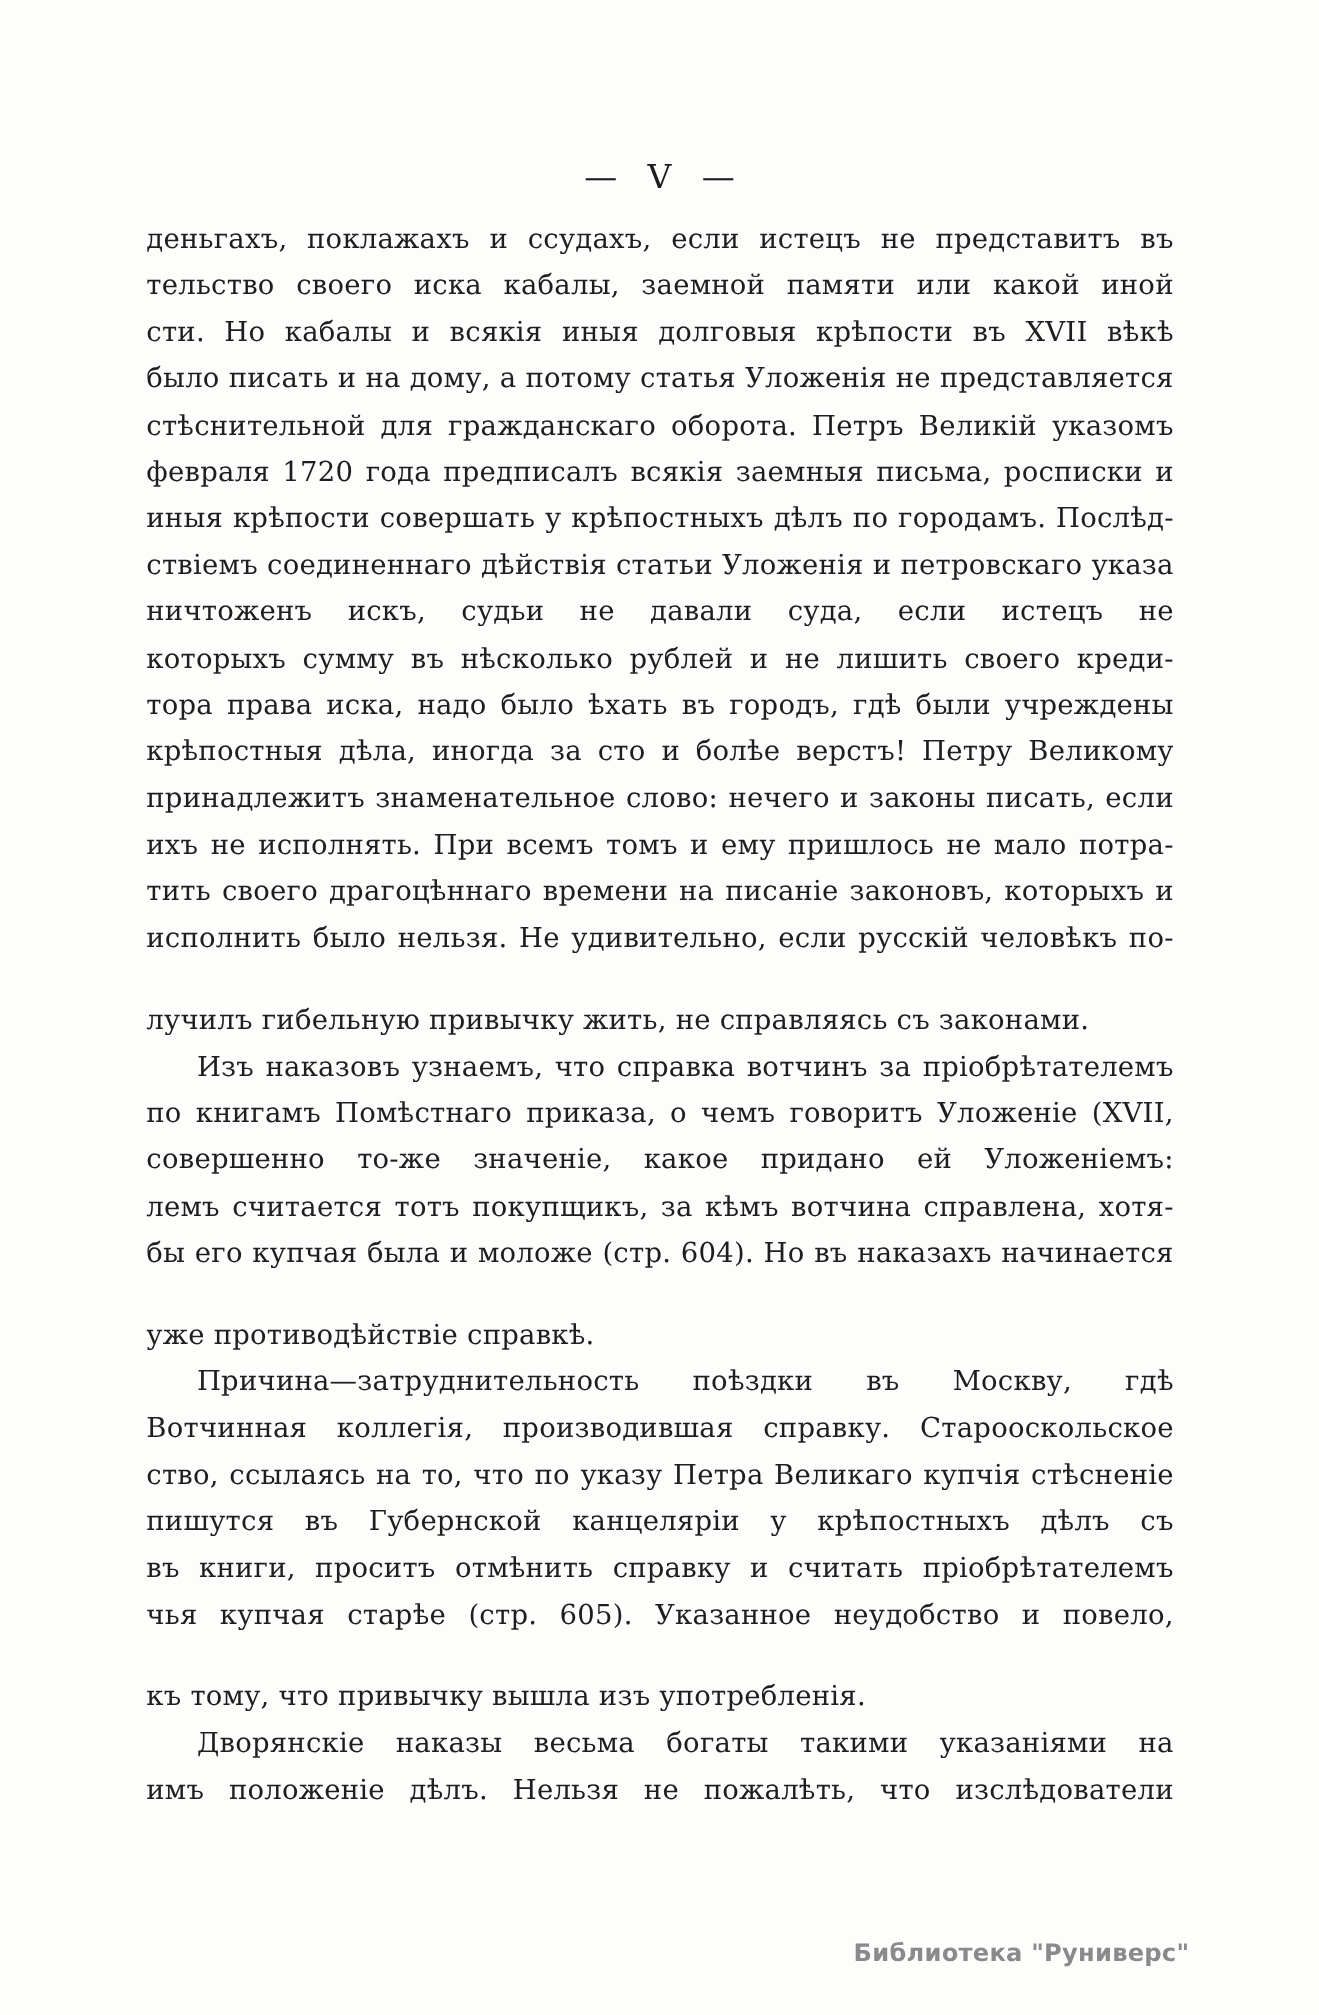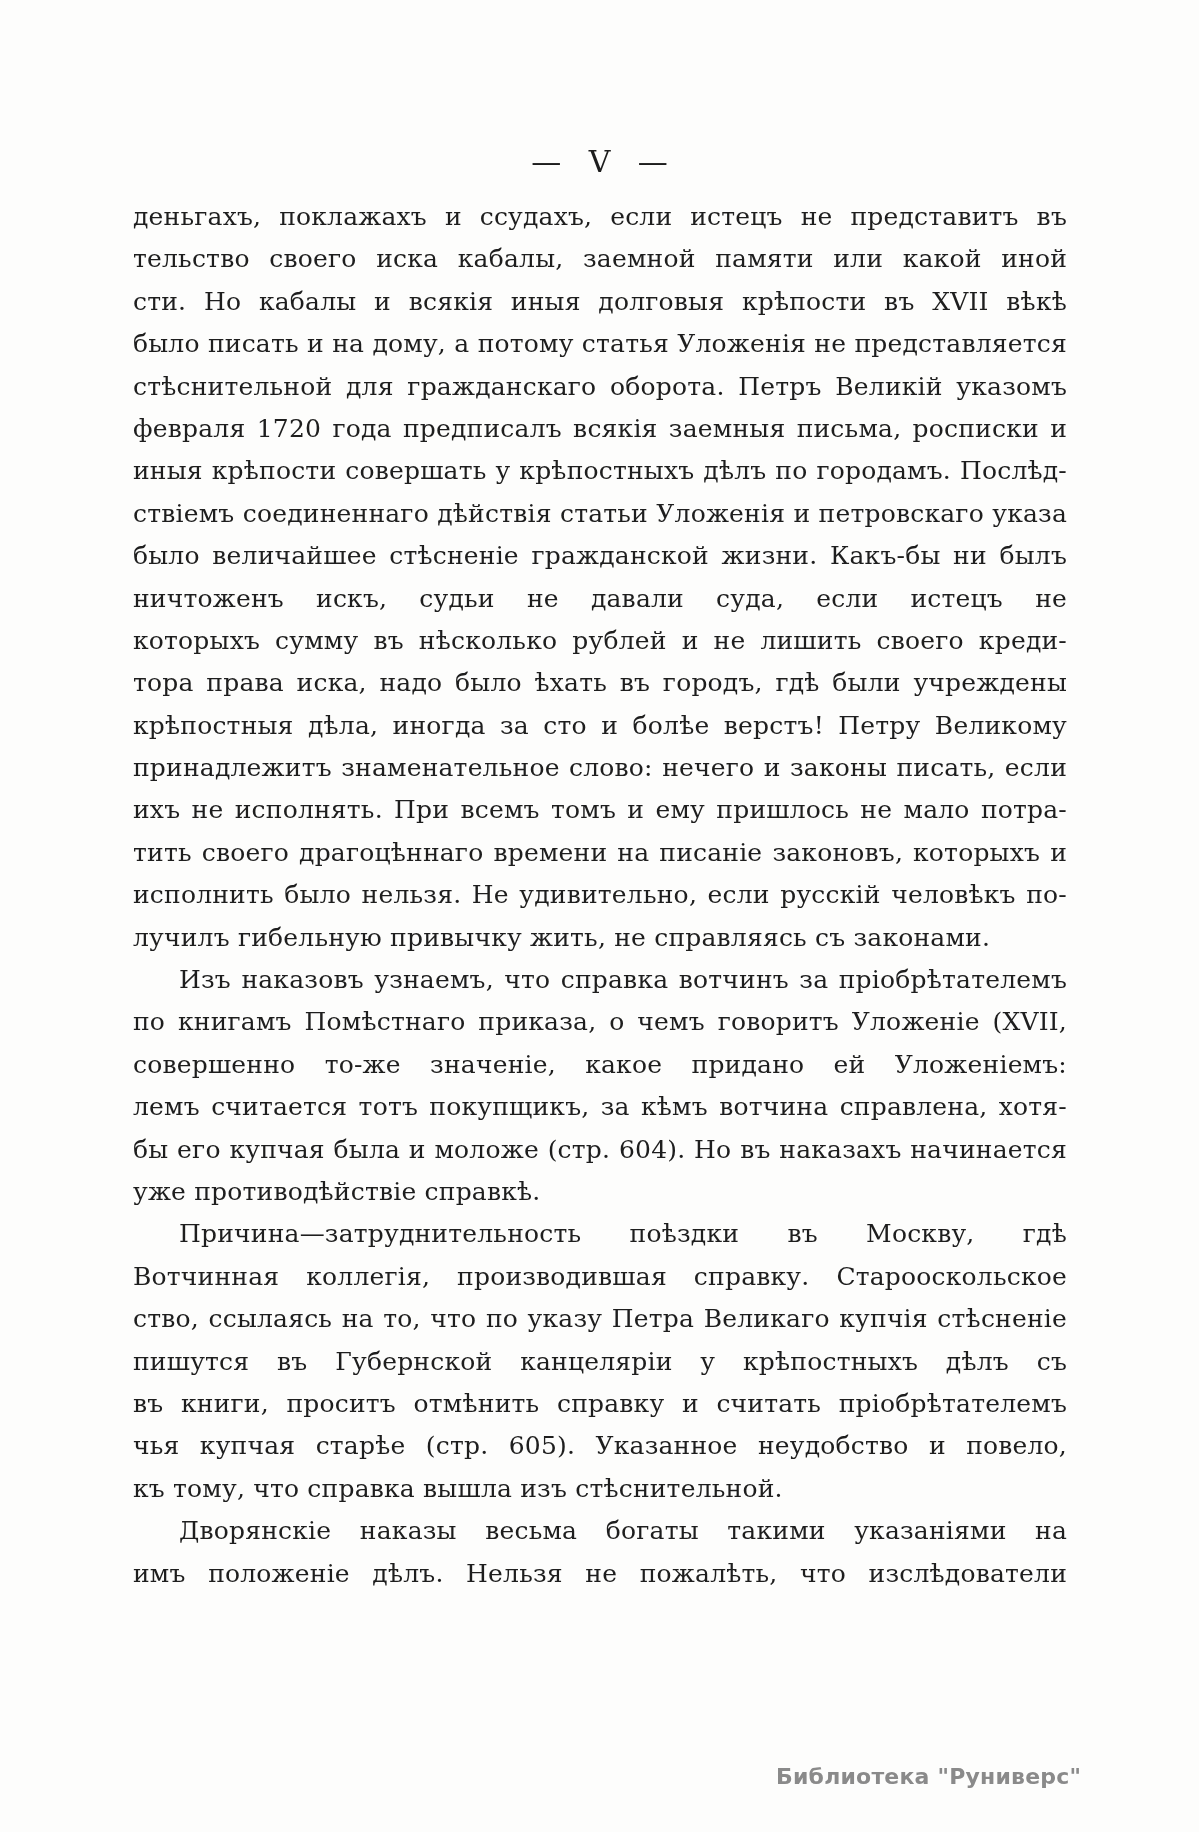--- a/index.html
+++ b/index.html
@@ -28,21 +28,21 @@
     letter-spacing:0.2px;
   }
   .line{
     height:42.4px;
     line-height:42.4px;
     text-align:justify;
     text-align-last:justify;
     overflow:hidden;
   }
   .line.indent{padding-left:46px;}
-  .line.flush{text-align-last:left;}
+  .line.flush{text-align-last:left;margin-top:32px;}
   .watermark{
     position:absolute;
     top:1764px;left:776px;
     font-family:"DejaVu Sans","Liberation Sans",sans-serif;
     font-weight:700;
     font-size:22px;
     letter-spacing:0.2px;
     color:#8a8a8a;
   }
 </style>
@@ -54,21 +54,20 @@
 
   <div class="textblock">
       <div class="line">деньгахъ, поклажахъ и ссудахъ, если истецъ не представитъ въ доказа-</div>
       <div class="line">тельство своего иска кабалы, заемной памяти или какой иной крѣпо-</div>
       <div class="line">сти. Но кабалы и всякія иныя долговыя крѣпости въ XVII вѣкѣ можно</div>
       <div class="line">было писать и на дому, а потому статья Уложенія не представляется</div>
       <div class="line">стѣснительной для гражданскаго оборота. Петръ Великій указомъ 13</div>
       <div class="line">февраля 1720 года предписалъ всякія заемныя письма, росписки и</div>
       <div class="line">иныя крѣпости совершать у крѣпостныхъ дѣлъ по городамъ. Послѣд-</div>
       <div class="line">ствіемъ соединеннаго дѣйствія статьи Уложенія и петровскаго указа</div>
-      <div class="line">было величайшее стѣсненіе гражданской жизни. Какъ-бы ни былъ</div>
       <div class="line">ничтоженъ искъ, судьи не давали суда, если истецъ не представлялъ</div>
       <div class="line">которыхъ сумму въ нѣсколько рублей и не лишить своего креди-</div>
       <div class="line">тора права иска, надо было ѣхать въ городъ, гдѣ были учреждены</div>
       <div class="line">крѣпостныя дѣла, иногда за сто и болѣе верстъ! Петру Великому</div>
       <div class="line">принадлежитъ знаменательное слово: нечего и законы писать, если</div>
       <div class="line">ихъ не исполнять. При всемъ томъ и ему пришлось не мало потра-</div>
       <div class="line">тить своего драгоцѣннаго времени на писаніе законовъ, которыхъ и</div>
       <div class="line">исполнить было нельзя. Не удивительно, если русскій человѣкъ по-</div>
       <div class="line flush">лучилъ гибельную привычку жить, не справляясь съ законами.</div>
       <div class="line indent">Изъ наказовъ узнаемъ, что справка вотчинъ за пріобрѣтателемъ</div>
@@ -76,19 +75,19 @@
       <div class="line">совершенно то-же значеніе, какое придано ей Уложеніемъ: пріобрѣтате-</div>
       <div class="line">лемъ считается тотъ покупщикъ, за кѣмъ вотчина справлена, хотя-</div>
       <div class="line">бы его купчая была и моложе (стр. 604). Но въ наказахъ начинается</div>
       <div class="line flush">уже противодѣйствіе справкѣ.</div>
       <div class="line indent">Причина—затруднительность поѣздки въ Москву, гдѣ находилась</div>
       <div class="line">Вотчинная коллегія, производившая справку. Старооскольское дворян-</div>
       <div class="line">ство, ссылаясь на то, что по указу Петра Великаго купчія стѣсненіе</div>
       <div class="line">пишутся въ Губернской канцеляріи у крѣпостныхъ дѣлъ съ запискою</div>
       <div class="line">въ книги, проситъ отмѣнить справку и считать пріобрѣтателемъ того,</div>
       <div class="line">чья купчая старѣе (стр. 605). Указанное неудобство и повело, конечно,</div>
-      <div class="line flush">къ тому, что справка вышла изъ стѣснительной.</div>
+      <div class="line flush">къ тому, что привычку вышла изъ употребленія.</div>
       <div class="line indent">Дворянскіе наказы весьма богаты такими указаніями на современное</div>
       <div class="line">имъ положеніе дѣлъ. Нельзя не пожалѣть, что изслѣдователи наказовъ</div>
     </div>
 
   <div class="watermark">Библиотека "Руниверс"</div>
 </div>
 
 </body></html>

